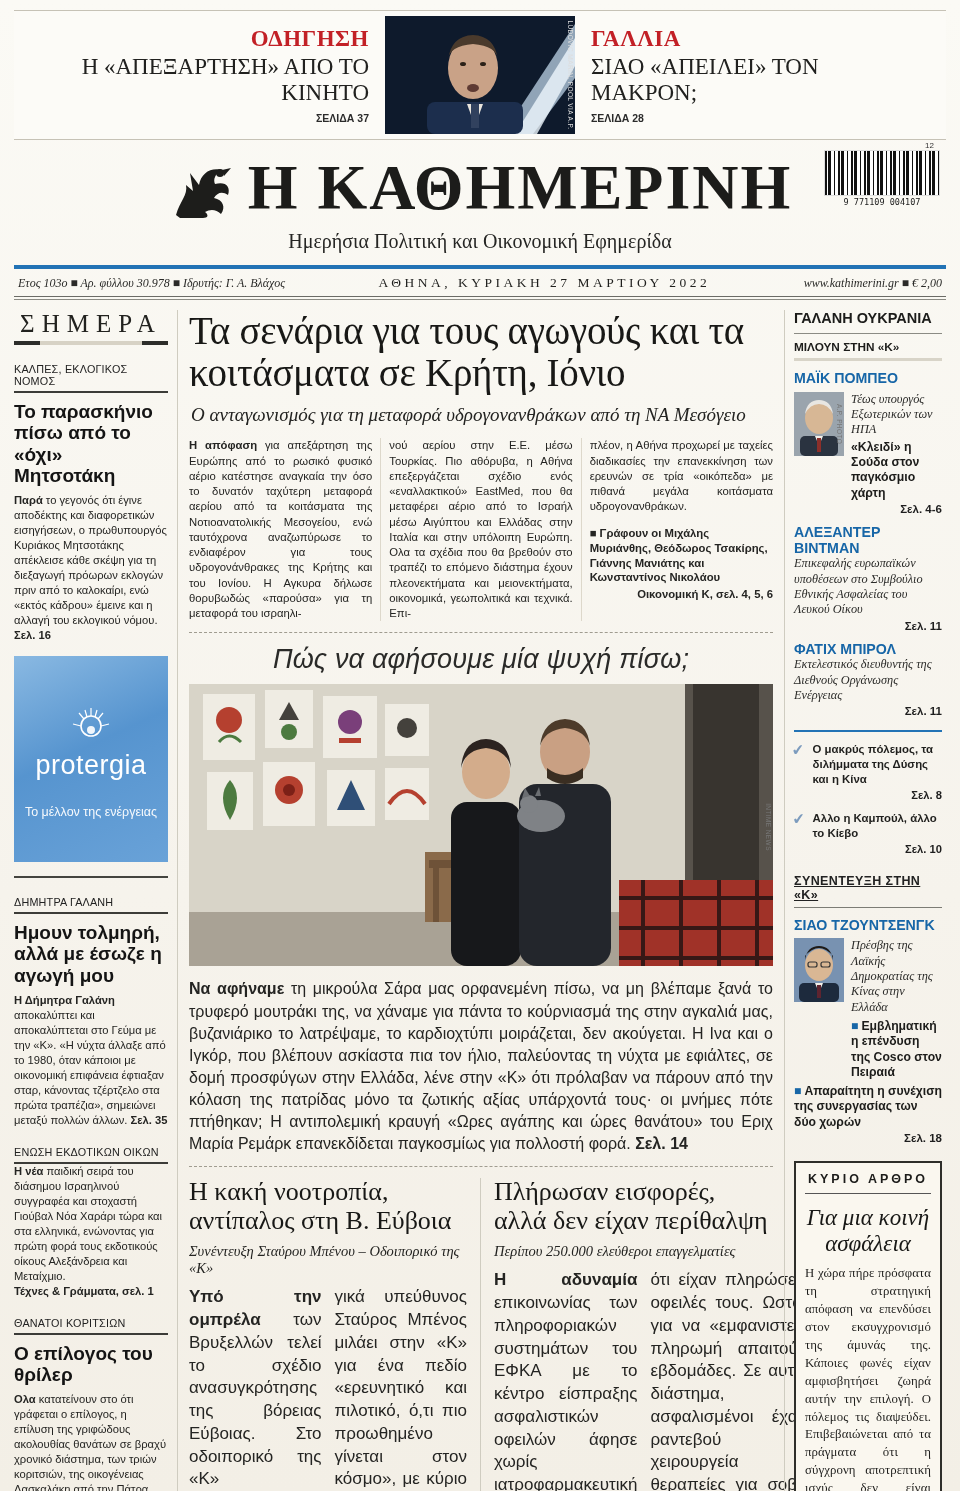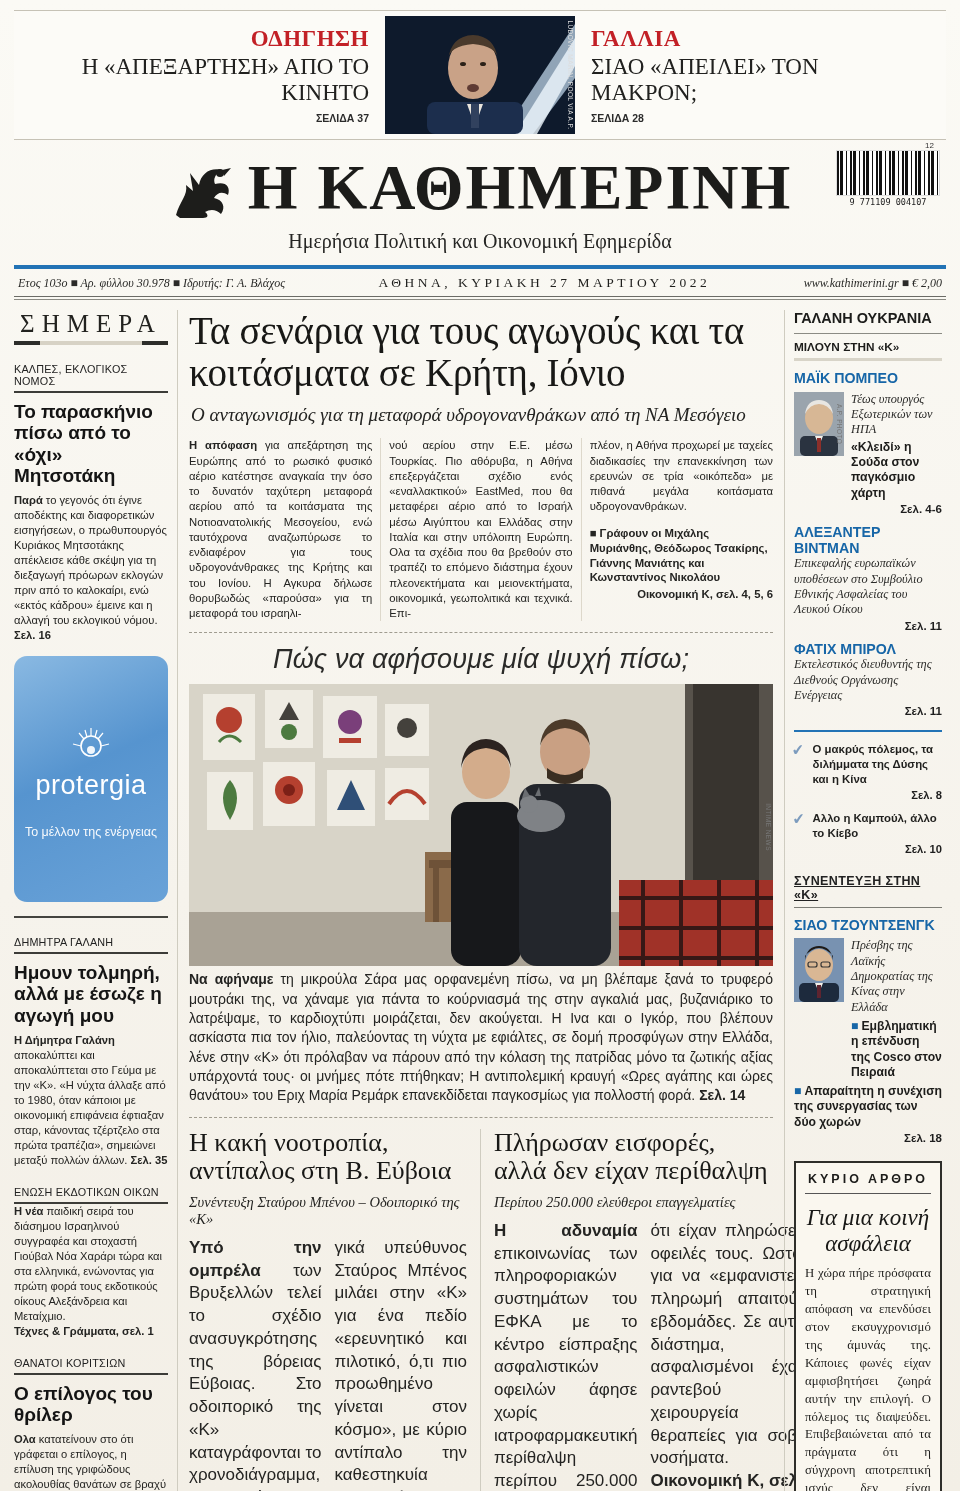--- a/index.html
+++ b/index.html
@@ -17,21 +17,21 @@
   .tz-page { font-size:10.5px; font-weight:bold; margin-top:6px; color:#2b2b2b; }
   .tz-photo { width:190px; height:118px; position:relative; flex:0 0 auto; }
   .vcred { position:absolute; right:1px; top:50%; transform:translateY(-50%); writing-mode:vertical-rl; font-size:6.5px; letter-spacing:.4px; color:#777; text-transform:uppercase; white-space:nowrap; }
   .vcred.inphoto { color:#ddd; }
 
   
   .masthead { text-align:center; padding:16px 0 4px; position:relative; }
   .mast-row { display:flex; align-items:center; justify-content:center; gap:14px; }
   .mast-title { font-family:"Liberation Serif", serif; font-weight:bold; font-size:64px; letter-spacing:2px; color:#1c1c1a; line-height:1; }
   .mast-sub { font-family:"Liberation Serif", serif; font-size:20px; color:#262624; margin-top:10px; }
-  .barcode { position:absolute; right:20px; top:10px; width:104px; }
+  .barcode { position:absolute; right:20px; top:10px; width:116px; }
   .barcode .bars { height:46px; background:repeating-linear-gradient(90deg,#111 0 2px,#fff 2px 3px,#111 3px 6px,#fff 6px 9px,#111 9px 10px,#fff 10px 13px); border:1px solid #ddd; }
   .barcode .num { font-family:"DejaVu Sans Mono", monospace; font-size:8.5px; text-align:center; margin-top:1px; color:#222; }
   .barcode .issue { position:absolute; top:-9px; right:6px; font-size:8px; color:#333; }
 
   .blue-rule { height:4px; background:#2273b5; margin:8px 14px 0; }
   .dateline { display:flex; justify-content:space-between; align-items:baseline; margin:0 14px; padding:6px 4px 5px; border-bottom:1px solid #6b6b66; }
   .dl-left,.dl-right { font-family:"Liberation Serif", serif; font-style:italic; font-size:12px; color:#2a2a28; }
   .dl-center { font-family:"Liberation Serif", serif; font-size:13.5px; letter-spacing:3.5px; color:#1f1f1d; }
   .rule-thin { height:1px; background:#8b8b84; margin:2px 14px 0; }
 
@@ -44,21 +44,21 @@
   
   .simera-title { font-family:"Liberation Serif", serif; font-size:25px; letter-spacing:7px; text-align:center; color:#22221f; }
   .simera-bar { height:4px; margin-top:3px; background:linear-gradient(90deg,#2d2d2a 0 17%,#d7d2c5 17% 83%,#2d2d2a 83%); }
   .kicker { font-size:10.8px; letter-spacing:.2px; color:#222; padding:3px 0 4px; border-bottom:2px solid #3c3c38; margin-top:15px; }
   .sb-headline { font-size:19px; font-weight:bold; line-height:1.12; margin:8px 0 7px; color:#141414; }
   .sb-headline.small { font-size:18px; }
   .sb-body { font-size:11.2px; line-height:1.34; color:#242422; }
   .lead { font-weight:bold; }
   .ref { font-weight:bold; white-space:nowrap; }
 
-  .ad { height:246px; margin-top:13px; background:linear-gradient(155deg,#8ab9e2 0%,#5694cf 45%,#69a2d8 100%); color:#fff; display:flex; flex-direction:column; align-items:center; justify-content:center; text-align:center;border-radius:13px; }
+  .ad { height:206px; margin-top:13px; background:linear-gradient(155deg,#8ab9e2 0%,#5694cf 45%,#69a2d8 100%); color:#fff; display:flex; flex-direction:column; align-items:center; justify-content:center; text-align:center; }
   .ad-brand { font-size:27px; letter-spacing:.5px; margin-top:2px; }
   .ad-tag { font-size:12.5px; margin-top:24px; opacity:.95; }
   .strong-div { border-top:2px solid #44443f; margin-top:14px; }
 
   .read-title { font-size:14.5px; letter-spacing:.4px; color:#222; padding:3px 0 5px; border-bottom:1px solid #7c7c75; margin-top:16px;text-decoration:underline; }
   .check-item { display:flex; gap:6px; margin-top:10px; }
   .check { color:#7d9cbe; font-size:15px; line-height:1; flex:0 0 auto; transform:rotate(-6deg); }
   .ci-text { font-size:11.4px; font-weight:bold; line-height:1.3; color:#1f1f1d; }
   .ci-ref { text-align:right; font-size:11.2px; font-weight:bold; margin-top:2px; }
   .blue-div { border-top:2px solid #2273b5; margin-top:13px; }
@@ -70,21 +70,21 @@
   .lcol { flex:1; font-size:11.3px; line-height:1.35; text-align:justify; color:#242422; padding:0 8px; }
   .lcol:first-child { padding-left:0; }
   .lcol:last-child { padding-right:0; }
   .lcol + .lcol { border-left:1px solid #ddd8cb; }
   .byline { font-weight:bold; margin-top:11px; line-height:1.32; text-align:left; }
   .page-ref-right { text-align:right; font-weight:bold; margin-top:2px; }
   .dash { border-top:1px dashed #a09c90; margin:11px 0; }
 
   .feature-headline { font-size:27px; text-align:center; color:#2a2a28; letter-spacing:.2px; margin:2px 0 9px;font-style:italic; }
   .photo-frame { position:relative; }
-  .feature-caption { font-size:14px; line-height:1.38; text-align:justify; color:#242422; }
+  .feature-caption { font-size:16px; line-height:1.38; text-align:justify; margin-top:8px; color:#242422; }
 
   .midrow { display:flex; margin-top:3px; }
   .mid-half { width:50%; }
   .mid-half.l { padding-right:13px; border-right:1px solid #cfccc0; }
   .mid-half.r { padding-left:13px; }
   .mid-headline { font-family:"Liberation Serif", serif; font-weight:500; font-size:26px; line-height:1.1; color:#181816; }
   .mid-deck { font-family:"Liberation Serif", serif; font-style:italic; font-size:14.5px; margin:8px 0 9px; color:#232321; }
   .mid-cols { display:flex; gap:13px; }
   .mcol { flex:1; font-size:17px; line-height:1.34; text-align:justify; color:#242422; }
 

